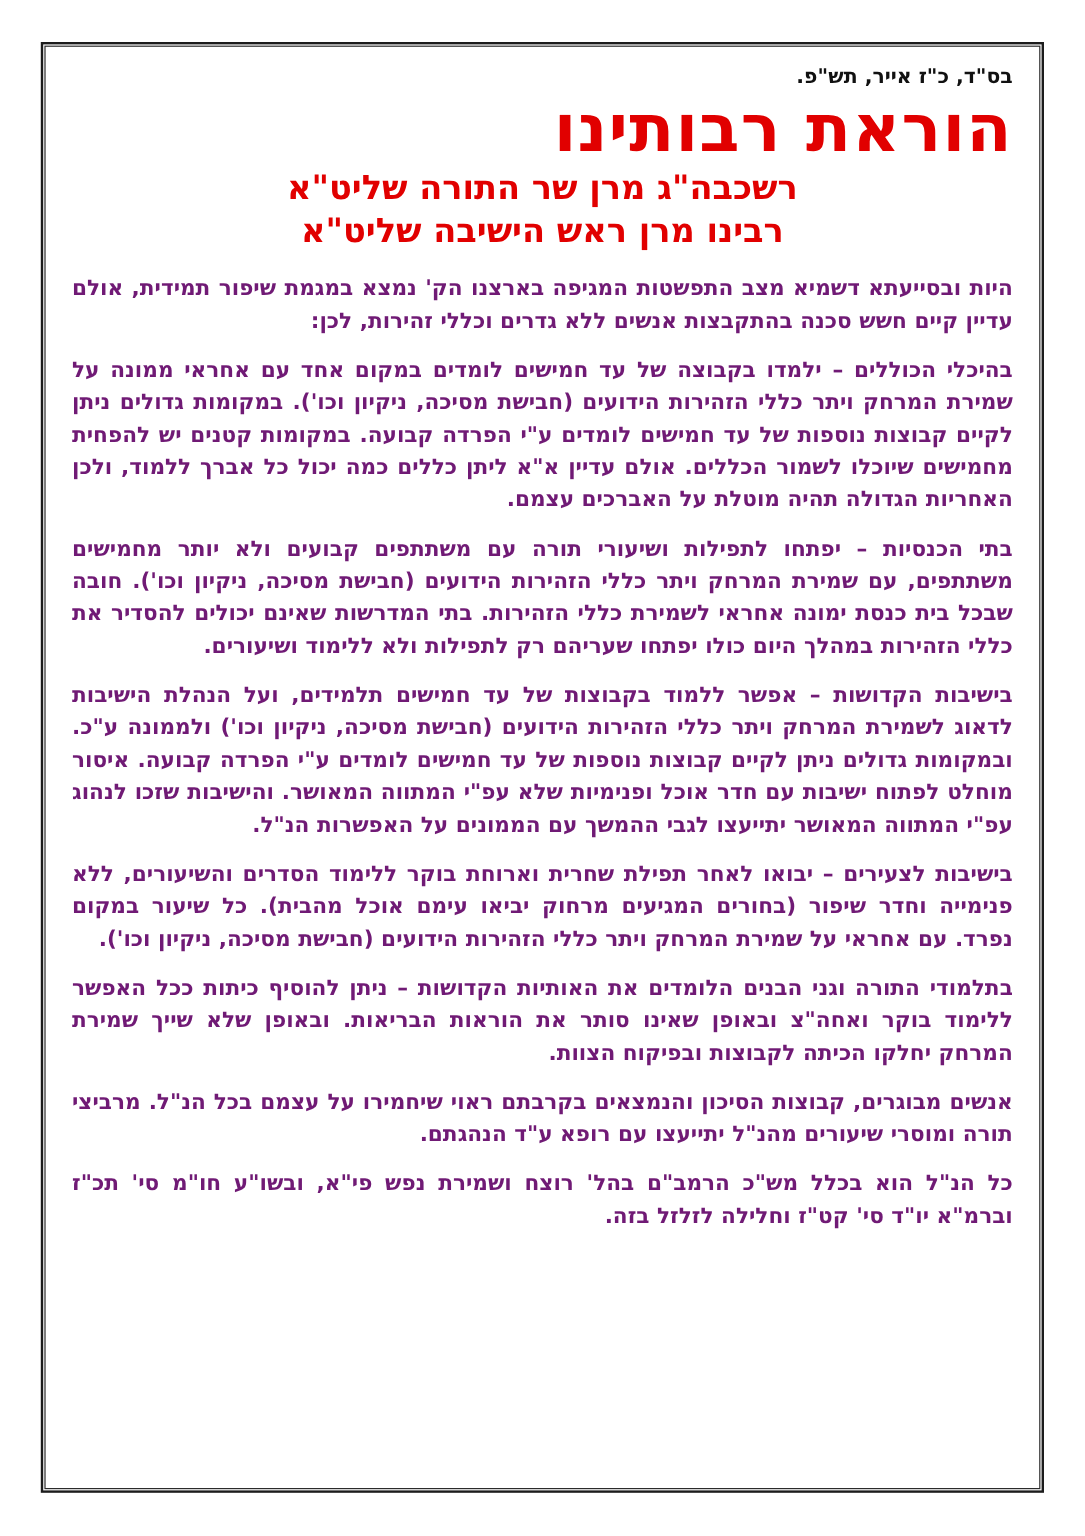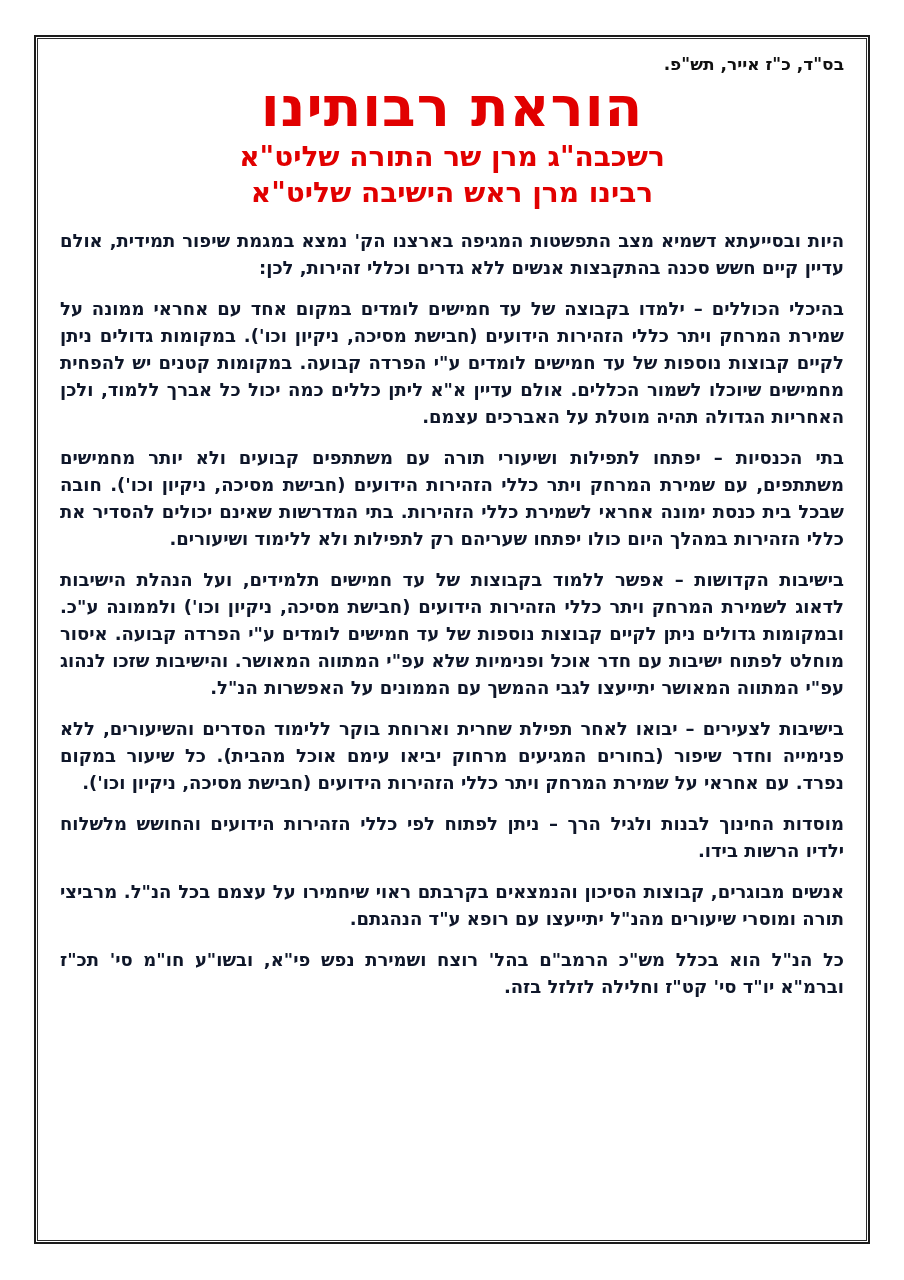--- a/index.html
+++ b/index.html
@@ -40,41 +40,41 @@
   }
   .dateline {
     text-align: right;
     font-size: 17px;
     font-weight: bold;
     color: #111111;
     margin-bottom: 2px;
   }
   .title {
     margin: 0;
-    text-align: center;
+    text-align: right;
     color: #e10000;
     font-size: 55px;
     font-weight: bold;
     line-height: 1.15;
     letter-spacing: 1px;
   }
   .subtitle {
     text-align: center;
     color: #e10000;
     font-size: 28px;
     font-weight: bold;
     line-height: 1.28;
   }
   .body-text {
     margin-top: 16px;
     font-size: 18px;
     font-weight: bold;
     line-height: 1.5;
     text-align: justify;
-    color: #0f172a;
+    color: #701a75;
   }
   .body-text p {
     margin: 0 0 14px 0;
   }
   .body-text p:last-child {
     margin-bottom: 0;
   }
 </style>
 </head>
 <body>
@@ -94,19 +94,19 @@
     <div class="subtitle">רשכבה"ג מרן שר התורה שליט"א</div>
 
     <div class="subtitle">רבינו מרן ראש הישיבה שליט"א</div>
 
     <div class="body-text">
       <p>היות ובסייעתא דשמיא מצב התפשטות המגיפה בארצנו הק' נמצא במגמת שיפור תמידית, אולם עדיין קיים חשש סכנה בהתקבצות אנשים ללא גדרים וכללי זהירות, לכן:</p>
       <p>בהיכלי הכוללים – ילמדו בקבוצה של עד חמישים לומדים במקום אחד עם אחראי ממונה על שמירת המרחק ויתר כללי הזהירות הידועים (חבישת מסיכה, ניקיון וכו'). במקומות גדולים ניתן לקיים קבוצות נוספות של עד חמישים לומדים ע"י הפרדה קבועה. במקומות קטנים יש להפחית מחמישים שיוכלו לשמור הכללים. אולם עדיין א"א ליתן כללים כמה יכול כל אברך ללמוד, ולכן האחריות הגדולה תהיה מוטלת על האברכים עצמם.</p>
       <p>בתי הכנסיות – יפתחו לתפילות ושיעורי תורה עם משתתפים קבועים ולא יותר מחמישים משתתפים, עם שמירת המרחק ויתר כללי הזהירות הידועים (חבישת מסיכה, ניקיון וכו'). חובה שבכל בית כנסת ימונה אחראי לשמירת כללי הזהירות. בתי המדרשות שאינם יכולים להסדיר את כללי הזהירות במהלך היום כולו יפתחו שעריהם רק לתפילות ולא ללימוד ושיעורים.</p>
       <p>בישיבות הקדושות – אפשר ללמוד בקבוצות של עד חמישים תלמידים, ועל הנהלת הישיבות לדאוג לשמירת המרחק ויתר כללי הזהירות הידועים (חבישת מסיכה, ניקיון וכו') ולממונה ע"כ. ובמקומות גדולים ניתן לקיים קבוצות נוספות של עד חמישים לומדים ע"י הפרדה קבועה. איסור מוחלט לפתוח ישיבות עם חדר אוכל ופנימיות שלא עפ"י המתווה המאושר. והישיבות שזכו לנהוג עפ"י המתווה המאושר יתייעצו לגבי ההמשך עם הממונים על האפשרות הנ"ל.</p>
       <p>בישיבות לצעירים – יבואו לאחר תפילת שחרית וארוחת בוקר ללימוד הסדרים והשיעורים, ללא פנימייה וחדר שיפור (בחורים המגיעים מרחוק יביאו עימם אוכל מהבית). כל שיעור במקום נפרד. עם אחראי על שמירת המרחק ויתר כללי הזהירות הידועים (חבישת מסיכה, ניקיון וכו').</p>
-      <p>מוסדות החינוך לבנות ולגיל הרך – ניתן לפתוח לפי כללי הזהירות הידועים והחושש מלשלוח ילדיו הרשות בידו.</p>
+      <p>בתלמודי התורה וגני הבנים הלומדים את האותיות הקדושות – ניתן להוסיף כיתות ככל האפשר ללימוד בוקר ואחה"צ ובאופן שאינו סותר את הוראות הבריאות. ובאופן שלא שייך שמירת המרחק יחלקו הכיתה לקבוצות ובפיקוח הצוות.</p>
       <p>אנשים מבוגרים, קבוצות הסיכון והנמצאים בקרבתם ראוי שיחמירו על עצמם בכל הנ"ל. מרביצי תורה ומוסרי שיעורים מהנ"ל יתייעצו עם רופא ע"ד הנהגתם.</p>
       <p>כל הנ"ל הוא בכלל מש"כ הרמב"ם בהל' רוצח ושמירת נפש פי"א, ובשו"ע חו"מ סי' תכ"ז וברמ"א יו"ד סי' קט"ז וחלילה לזלזל בזה.</p>
     </div>
 
   </div>
 </div>
 
 </body></html>

